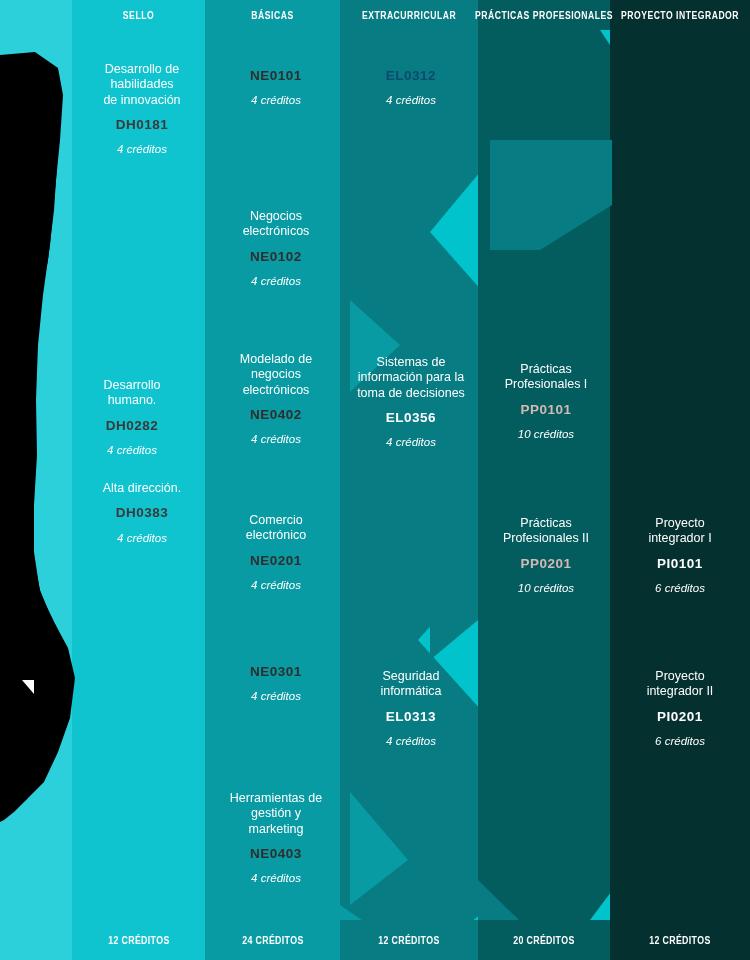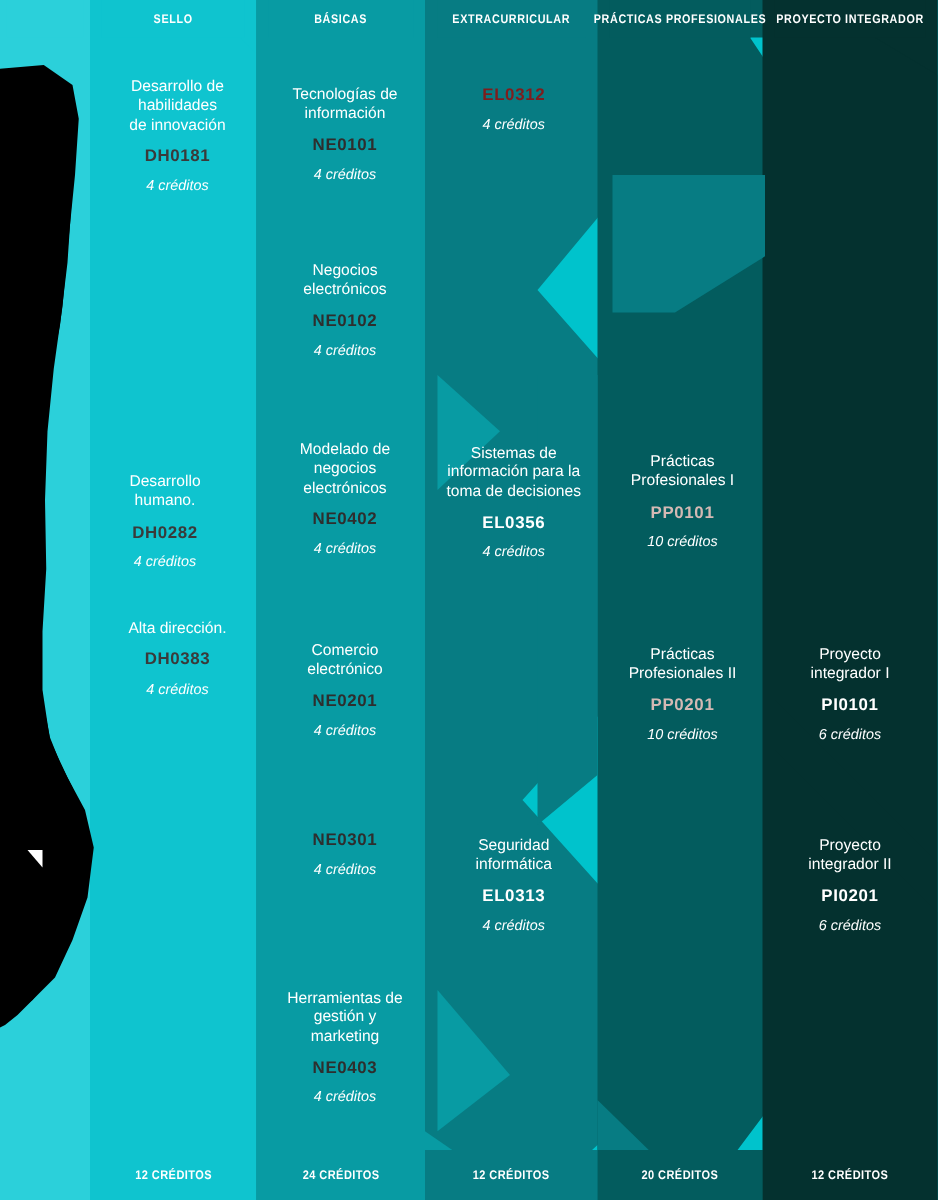--- a/index.html
+++ b/index.html
@@ -171,29 +171,27 @@
     <div class="c-credits">4 créditos</div>
   </div>
 
   <div class="course" style="left:68px; top:356px; width:128px;margin-top:22px;">
     <div class="c-name">Desarrollo
 humano.</div>
     <div class="c-code" style="color:#3a3a3a;">DH0282</div>
     <div class="c-credits">4 créditos</div>
   </div>
 
-  <div class="course" style="left:78px; top:495px; width:128px;">
+  <div class="course" style="left:78px; top:481px; width:128px;">
     <div class="c-name">Alta dirección.</div>
     <div class="c-code" style="color:#3a3a3a;">DH0383</div>
     <div class="c-credits">4 créditos</div>
   </div>
 
   <div class="course" style="left:212px; top:68px; width:128px;">
-    <div class="c-name">Tecnologías de
-información</div>
     <div class="c-code" style="color:#2e2e2e;">NE0101</div>
     <div class="c-credits">4 créditos</div>
   </div>
 
   <div class="course" style="left:212px; top:209px; width:128px;">
     <div class="c-name">Negocios
 electrónicos</div>
     <div class="c-code" style="color:#2e2e2e;">NE0102</div>
     <div class="c-credits">4 créditos</div>
   </div>
@@ -220,21 +218,21 @@
 
   <div class="course" style="left:212px; top:791px; width:128px;">
     <div class="c-name">Herramientas de
 gestión y
 marketing</div>
     <div class="c-code" style="color:#2e2e2e;">NE0403</div>
     <div class="c-credits">4 créditos</div>
   </div>
 
   <div class="course" style="left:345px; top:68px; width:132px;">
-    <div class="c-code" style="color:#7f1d1d;">EL0312</div>
+    <div class="c-code" style="color:#0c4a6e;">EL0312</div>
     <div class="c-credits">4 créditos</div>
   </div>
 
   <div class="course" style="left:343px; top:355px; width:136px;">
     <div class="c-name">Sistemas de
 información para la
 toma de decisiones</div>
     <div class="c-code" style="color:#ffffff;">EL0356</div>
     <div class="c-credits">4 créditos</div>
   </div>

